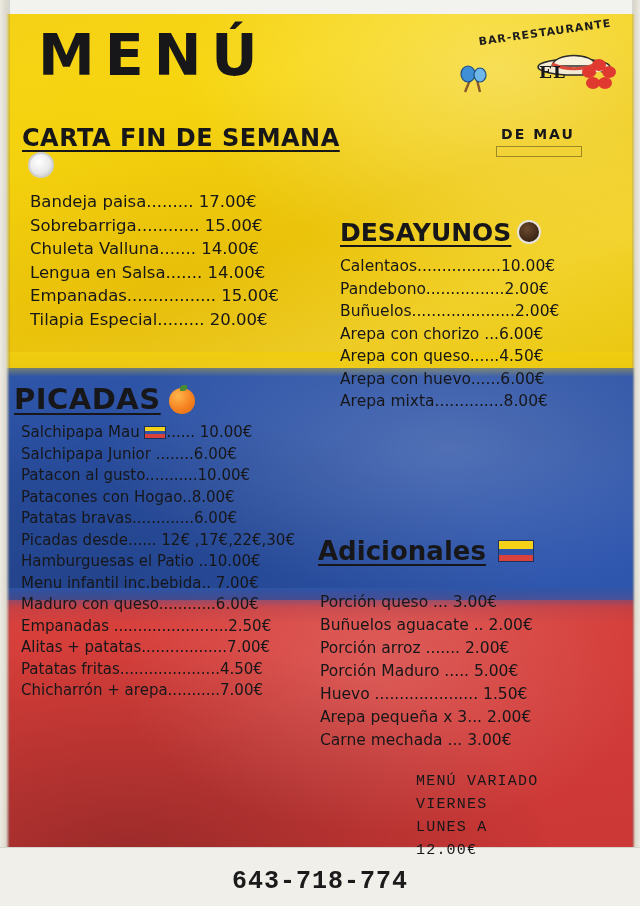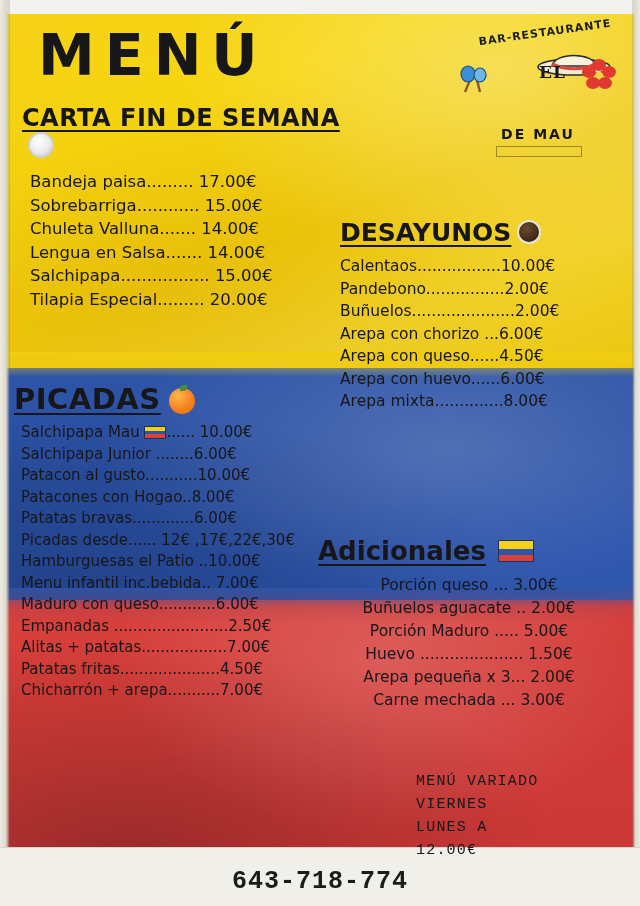--- a/index.html
+++ b/index.html
@@ -115,20 +115,21 @@
     font-weight: bold;
     letter-spacing: 10px;
     color: #17171a;
   }
   .section-head {
     font-family: "DejaVu Sans", sans-serif;
     font-weight: bold;
     color: #17171a;
     text-decoration: underline;
     text-underline-offset: 4px;
+    margin-top: 20px;
   }
   .item-row {
     font-family: "DejaVu Sans", sans-serif;
     color: #17171a;
     white-space: nowrap;
   }
 
   
   #carta {
     position: absolute;
@@ -167,21 +168,21 @@
   #picadas .item-row { font-size: 15px; line-height: 21.5px; }
 
   
   #adicionales {
     position: absolute;
     left: 318px;
     top: 536px;
     width: 300px;
   }
   #adicionales .section-head { font-size: 26px; }
-  #adicionales .items { margin-top: 8px; padding-left: 2px; text-align: center; }
+  #adicionales .items { margin-top: 25px; padding-left: 2px; }
   #adicionales .item-row { font-size: 15.5px; line-height: 23px; }
 
   
   #nota {
     position: absolute;
     left: 416px;
     top: 770px;
     font-family: Liberation Mono, monospace;
     font-size: 15px;
     line-height: 23px;
@@ -369,21 +370,21 @@
     </div>
   </div>
 
   <div id="carta">
     <div class="section-head">CARTA FIN DE SEMANA</div><span class="ico-plate"></span>
     <div class="items">
       <div class="item-row"><span>Bandeja paisa.........</span> <span>17.00€</span></div>
       <div class="item-row"><span>Sobrebarriga............</span> <span>15.00€</span></div>
       <div class="item-row"><span>Chuleta Valluna.......</span> <span>14.00€</span></div>
       <div class="item-row"><span>Lengua en Salsa.......</span> <span>14.00€</span></div>
-      <div class="item-row"><span>Salchipapa.................</span> <span>15.00€</span></div>
+      <div class="item-row"><span>Empanadas.................</span> <span>15.00€</span></div>
       <div class="item-row"><span>Tilapia Especial.........</span> <span>20.00€</span></div>
     </div>
   </div>
 
   <div id="desayunos">
     <span class="section-head">DESAYUNOS</span><span class="ico-coffee"></span>
     <div class="items">
       <div class="item-row"><span>Calentaos.................</span><span>10.00€</span></div>
       <div class="item-row"><span>Pandebono................</span><span>2.00€</span></div>
       <div class="item-row"><span>Buñuelos.....................</span><span>2.00€</span></div>
@@ -417,20 +418,21 @@
   </div>
 
   <div id="adicionales">
     <span class="section-head">Adicionales</span>
     <span class="flagstrip" style="width:34px;height:20px;margin-left:8px;vertical-align:-2px;">
       <i style="height:8px;background:#f5d117"></i><i style="height:6px;background:#2f55a8"></i><i style="height:6px;background:#d9413d"></i>
     </span>
     <div class="items">
       <div class="item-row"><span>Porción queso ...</span> <span>3.00€</span></div>
       <div class="item-row"><span>Buñuelos aguacate ..</span> <span>2.00€</span></div>
+      <div class="item-row"><span>Porción arroz .......</span> <span>2.00€</span></div>
       <div class="item-row"><span>Porción Maduro .....</span> <span>5.00€</span></div>
       <div class="item-row"><span>Huevo .....................</span> <span>1.50€</span></div>
       <div class="item-row"><span>Arepa pequeña x 3...</span> <span>2.00€</span></div>
       <div class="item-row"><span>Carne mechada ...</span> <span>3.00€</span></div>
     </div>
   </div>
 
   <div id="nota">
     <div>MENÚ VARIADO</div>
     <div>VIERNES</div>

